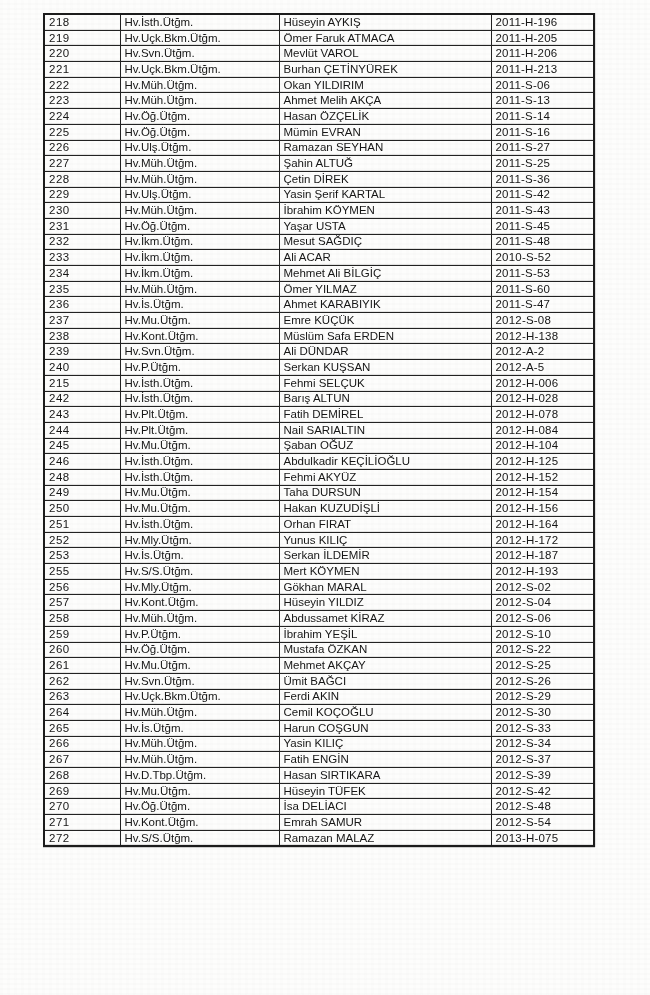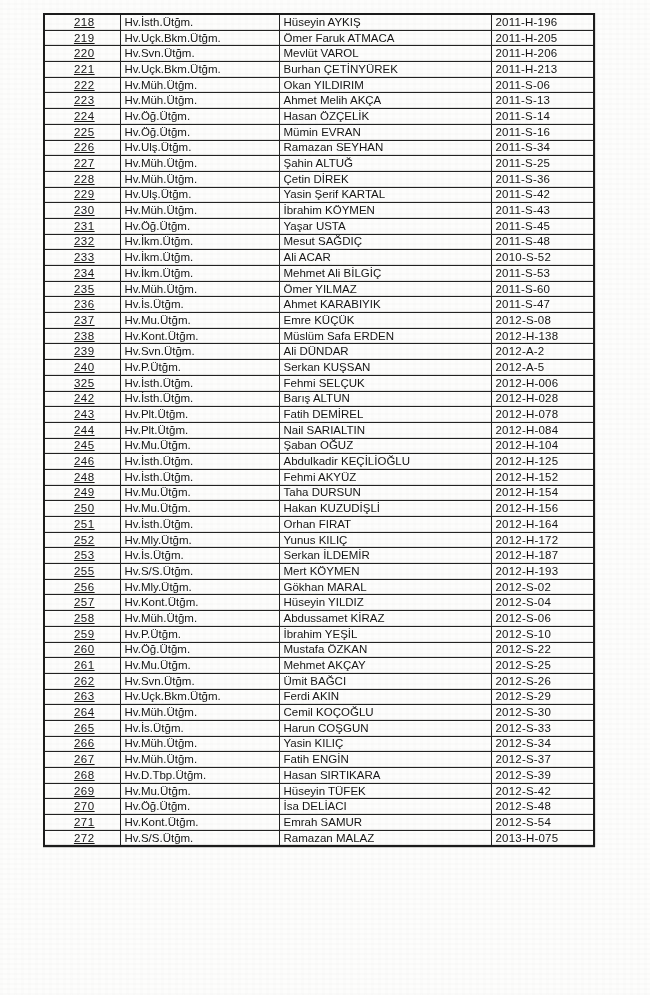--- a/index.html
+++ b/index.html
@@ -39,24 +39,22 @@
     height: 14.7px;
     padding: 0 0 0 4px;
     font-size: 11.5px;
     line-height: 13px;
     white-space: nowrap;
     overflow: hidden;
     vertical-align: middle;
     box-shadow: inset 0 -0.5px 0 rgba(0,0,0,0.20);
   }
   td.cell-num {
-    text-align: center;
     padding: 0;
     letter-spacing: 0.5px;
-    text-decoration: underline;
   }
   td.cell-rank { }
   td.cell-name { }
   td.cell-reg {
     letter-spacing: 0.2px;
   }
   col.c-num  { width: 76px; }
   col.c-rank { width: 159px; }
   col.c-name { width: 212px; }
   col.c-reg  { width: 103px; }
@@ -119,21 +117,21 @@
       <tr>
         <td class="cell-num">225</td>
         <td class="cell-rank">Hv.Öğ.Ütğm.</td>
         <td class="cell-name">Mümin EVRAN</td>
         <td class="cell-reg">2011-S-16</td>
       </tr>
       <tr>
         <td class="cell-num">226</td>
         <td class="cell-rank">Hv.Ulş.Ütğm.</td>
         <td class="cell-name">Ramazan SEYHAN</td>
-        <td class="cell-reg">2011-S-34</td>
+        <td class="cell-reg">2011-S-27</td>
       </tr>
       <tr>
         <td class="cell-num">227</td>
         <td class="cell-rank">Hv.Müh.Ütğm.</td>
         <td class="cell-name">Şahin ALTUĞ</td>
         <td class="cell-reg">2011-S-25</td>
       </tr>
       <tr>
         <td class="cell-num">228</td>
         <td class="cell-rank">Hv.Müh.Ütğm.</td>
@@ -206,21 +204,21 @@
         <td class="cell-name">Ali DÜNDAR</td>
         <td class="cell-reg">2012-A-2</td>
       </tr>
       <tr>
         <td class="cell-num">240</td>
         <td class="cell-rank">Hv.P.Ütğm.</td>
         <td class="cell-name">Serkan KUŞSAN</td>
         <td class="cell-reg">2012-A-5</td>
       </tr>
       <tr>
-        <td class="cell-num">325</td>
+        <td class="cell-num">215</td>
         <td class="cell-rank">Hv.İsth.Ütğm.</td>
         <td class="cell-name">Fehmi SELÇUK</td>
         <td class="cell-reg">2012-H-006</td>
       </tr>
       <tr>
         <td class="cell-num">242</td>
         <td class="cell-rank">Hv.İsth.Ütğm.</td>
         <td class="cell-name">Barış ALTUN</td>
         <td class="cell-reg">2012-H-028</td>
       </tr>

